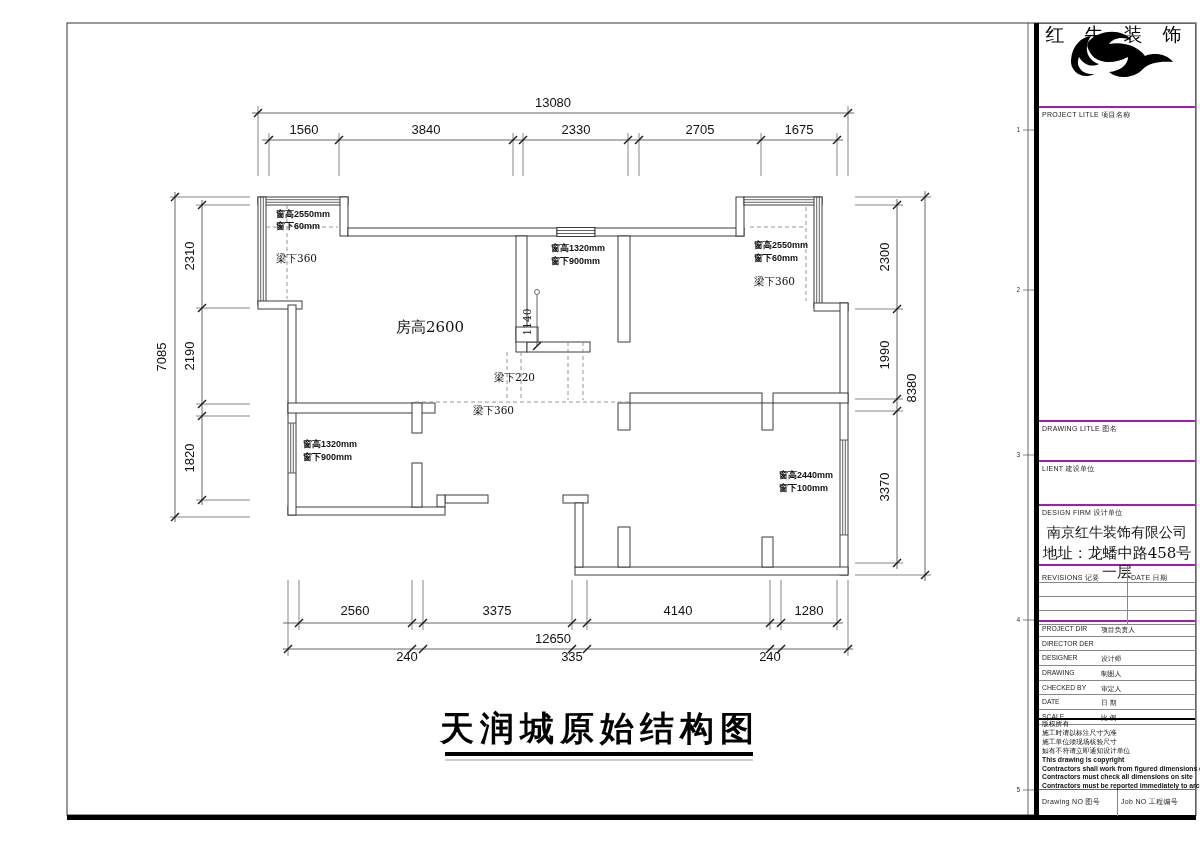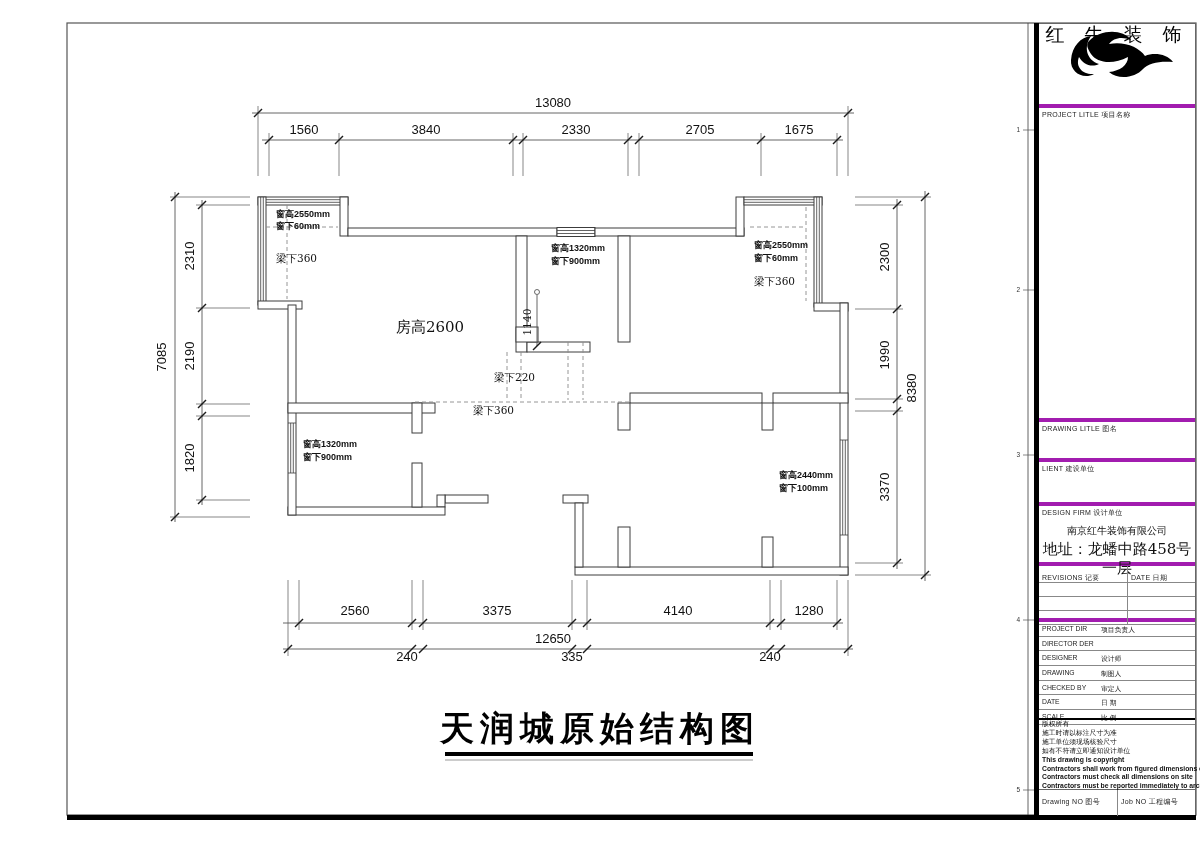--- a/index.html
+++ b/index.html
@@ -19,29 +19,29 @@
   text.b {font:10.5px "DejaVu Serif",serif;fill:#111;}
   text.rh{font:15px "DejaVu Serif",serif;fill:#111;}
   text.rt{font:6.5px "Liberation Sans",sans-serif;fill:#333;}
   .maintitle{font:bold 34px "Liberation Sans",sans-serif;letter-spacing:6px;fill:#000;}
 
   
   .tb{position:absolute;left:1039px;top:23px;width:157px;height:792px;
       border-right:1px solid #666;border-top:1px solid #666;background:#fff;box-sizing:border-box;}
   .tb-thickbar{position:absolute;left:1034px;top:23px;width:5px;height:792px;background:#000;}
   .bottom-thick{position:absolute;left:67px;top:815px;width:1129px;height:5px;background:#000;}
-  .sec{position:absolute;left:0;width:100%;box-sizing:border-box;border-bottom:4px solid #a21caf;}
+  .sec{position:absolute;left:0;width:100%;box-sizing:border-box;border-bottom:2px solid #a21caf;}
   .lbl{font-size:7px;color:#222;padding:2px 0 0 3px;letter-spacing:.3px;}
   .logo-sec{top:0;height:84px;text-align:center;}
   .brand{font-family:"DejaVu Serif",serif;font-size:19px;letter-spacing:7px;color:#000;margin-top:-2px;}
   .proj-sec{top:84px;height:314px;}
   .draw-sec{top:398px;height:40px;}
   .client-sec{top:438px;height:44px;}
   .firm-sec{top:482px;height:60px;}
-  .company{text-align:center;font-size:10px;color:#111;margin-top:6px;font-family:"DejaVu Serif",serif;}
+  .company{text-align:center;font-size:14px;color:#111;margin-top:6px;font-family:"DejaVu Serif",serif;}
   .address{text-align:center;font-size:15px;color:#111;margin-top:2px;font-family:"DejaVu Serif",serif;}
   .rev-sec{top:542px;height:56px;}
   .rev-head{position:relative;height:16px;border-bottom:1px solid #888;}
   .rev-date{position:absolute;left:88px;top:0;height:100%;border-left:1px solid #888;width:68px;}
   .rev-row{position:relative;height:13px;border-bottom:1px solid #888;}
   .rev-row .rev-date{border-left:1px solid #888;}
   .rows-sec{top:598px;height:96px;border-bottom:none;}
   .prow{position:relative;height:13.7px;border-bottom:1px solid #888;font-size:6.8px;color:#222;}
   .prow .en{position:absolute;left:3px;top:3px;}
   .prow .zh{position:absolute;left:62px;top:3px;}

